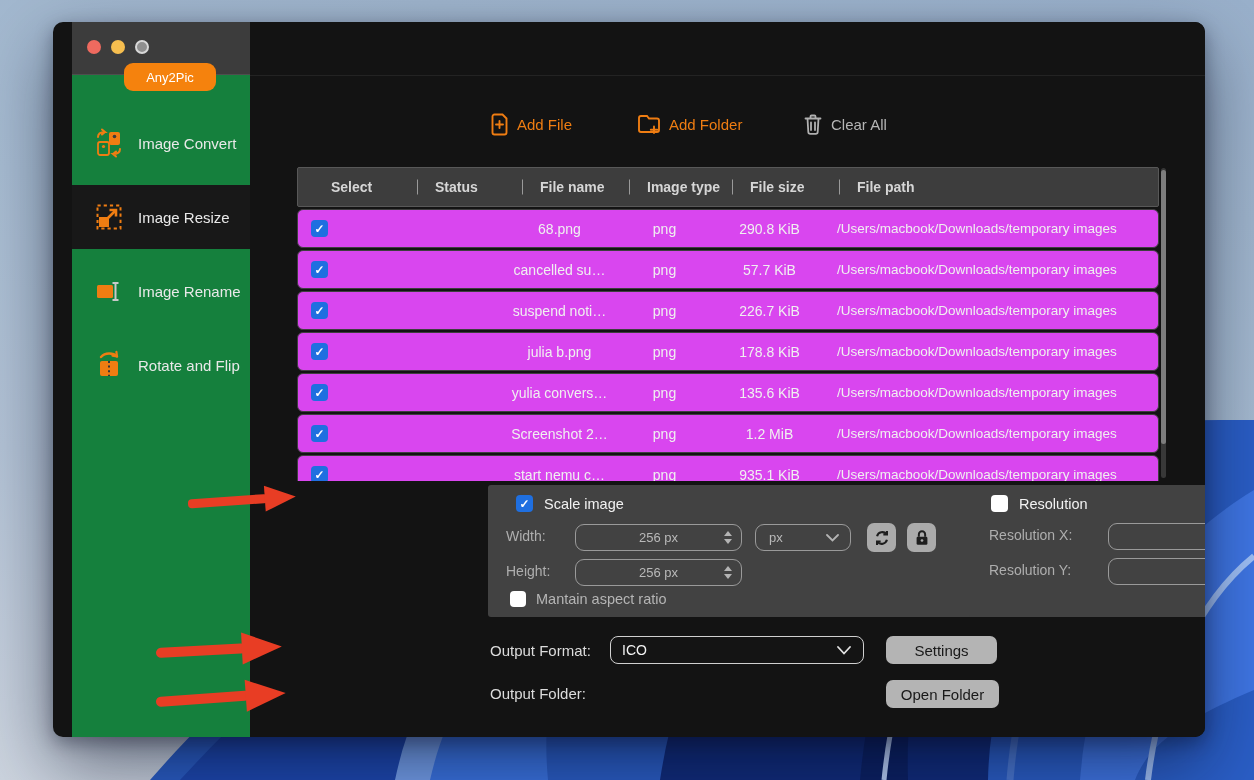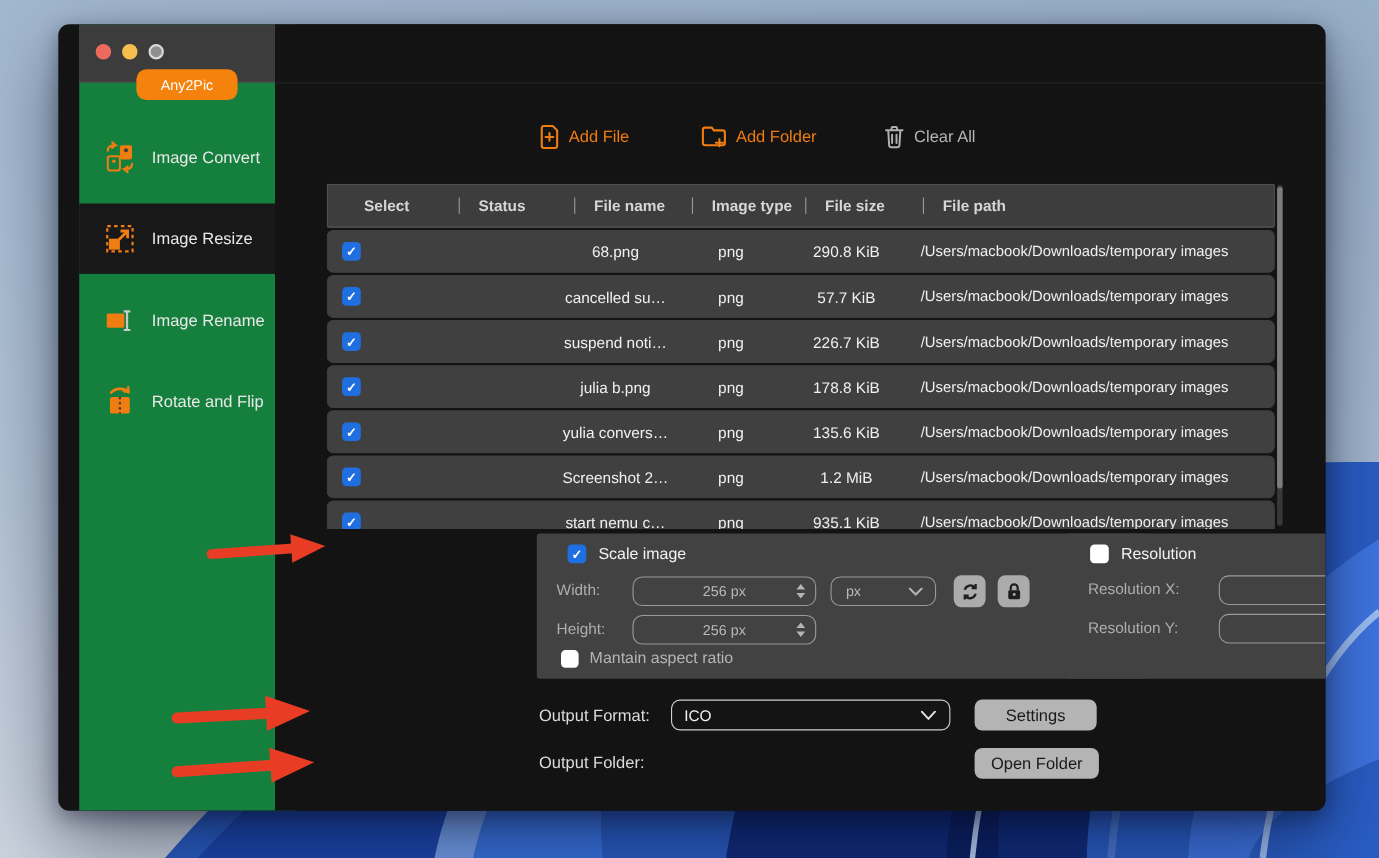--- a/index.html
+++ b/index.html
@@ -34,21 +34,21 @@
   
   .tool { position:absolute; display:flex; align-items:center; gap:8px; font-size:15px; cursor:default; }
   .tool.orange { color:#ef7d12; }
   .tool.gray { color:#b5b5b5; }
 
   
   .table { position:absolute; left:47px; top:145px; width:862px; height:314px; overflow:hidden; }
   .thead { height:40px; background:#3d3d3d; border:1px solid #585858; border-radius:2px; display:grid; grid-template-columns:104px 105px 107px 103px 107px 1fr; align-items:center; color:#d6d6d6; font-size:14px; font-weight:bold; }
   .thead .th { padding-left:20px; position:relative; white-space:nowrap;margin-left:13px; }
   .thead .th + .th::before { content:""; position:absolute; left:2px; top:50%; transform:translateY(-50%); width:1px; height:15px; background:#9a9a9a; }
-  .trow { height:39px; margin-top:2px; background:#404040; border:1px solid #3f3f3f; border-radius:6px; display:grid; grid-template-columns:103px 105px 107px 103px 107px 1fr; align-items:center; color:#f0f0f0; font-size:14px; }
+  .trow { height:39px; margin-top:2px; background:#d946ef; border:1px solid #3f3f3f; border-radius:6px; display:grid; grid-template-columns:103px 105px 107px 103px 107px 1fr; align-items:center; color:#f0f0f0; font-size:14px; }
   .trow .c-sel { padding-left:13px; }
   .trow .c-name, .trow .c-type, .trow .c-size { text-align:center; white-space:nowrap; }
   .trow .c-path { padding-left:14px; font-size:13.5px; white-space:nowrap; }
   .scrollbar { position:absolute; left:911px; top:146px; width:5px; height:310px; background:#383838; border-radius:3px; }
   .scrollbar .thumb { position:absolute; left:0; top:2px; width:5px; height:274px; background:#7d7d7d; border-radius:3px; }
 
   
   .cb { width:17px; height:17px; border-radius:4px; position:relative; flex:0 0 17px; }
   .cb.blue { background:#1f6fe0; }
   .cb.blue::after { content:"✓"; position:absolute; left:0; top:0; width:17px; height:17px; display:flex; align-items:center; justify-content:center; color:#fff; font-size:12px; font-weight:bold; }

